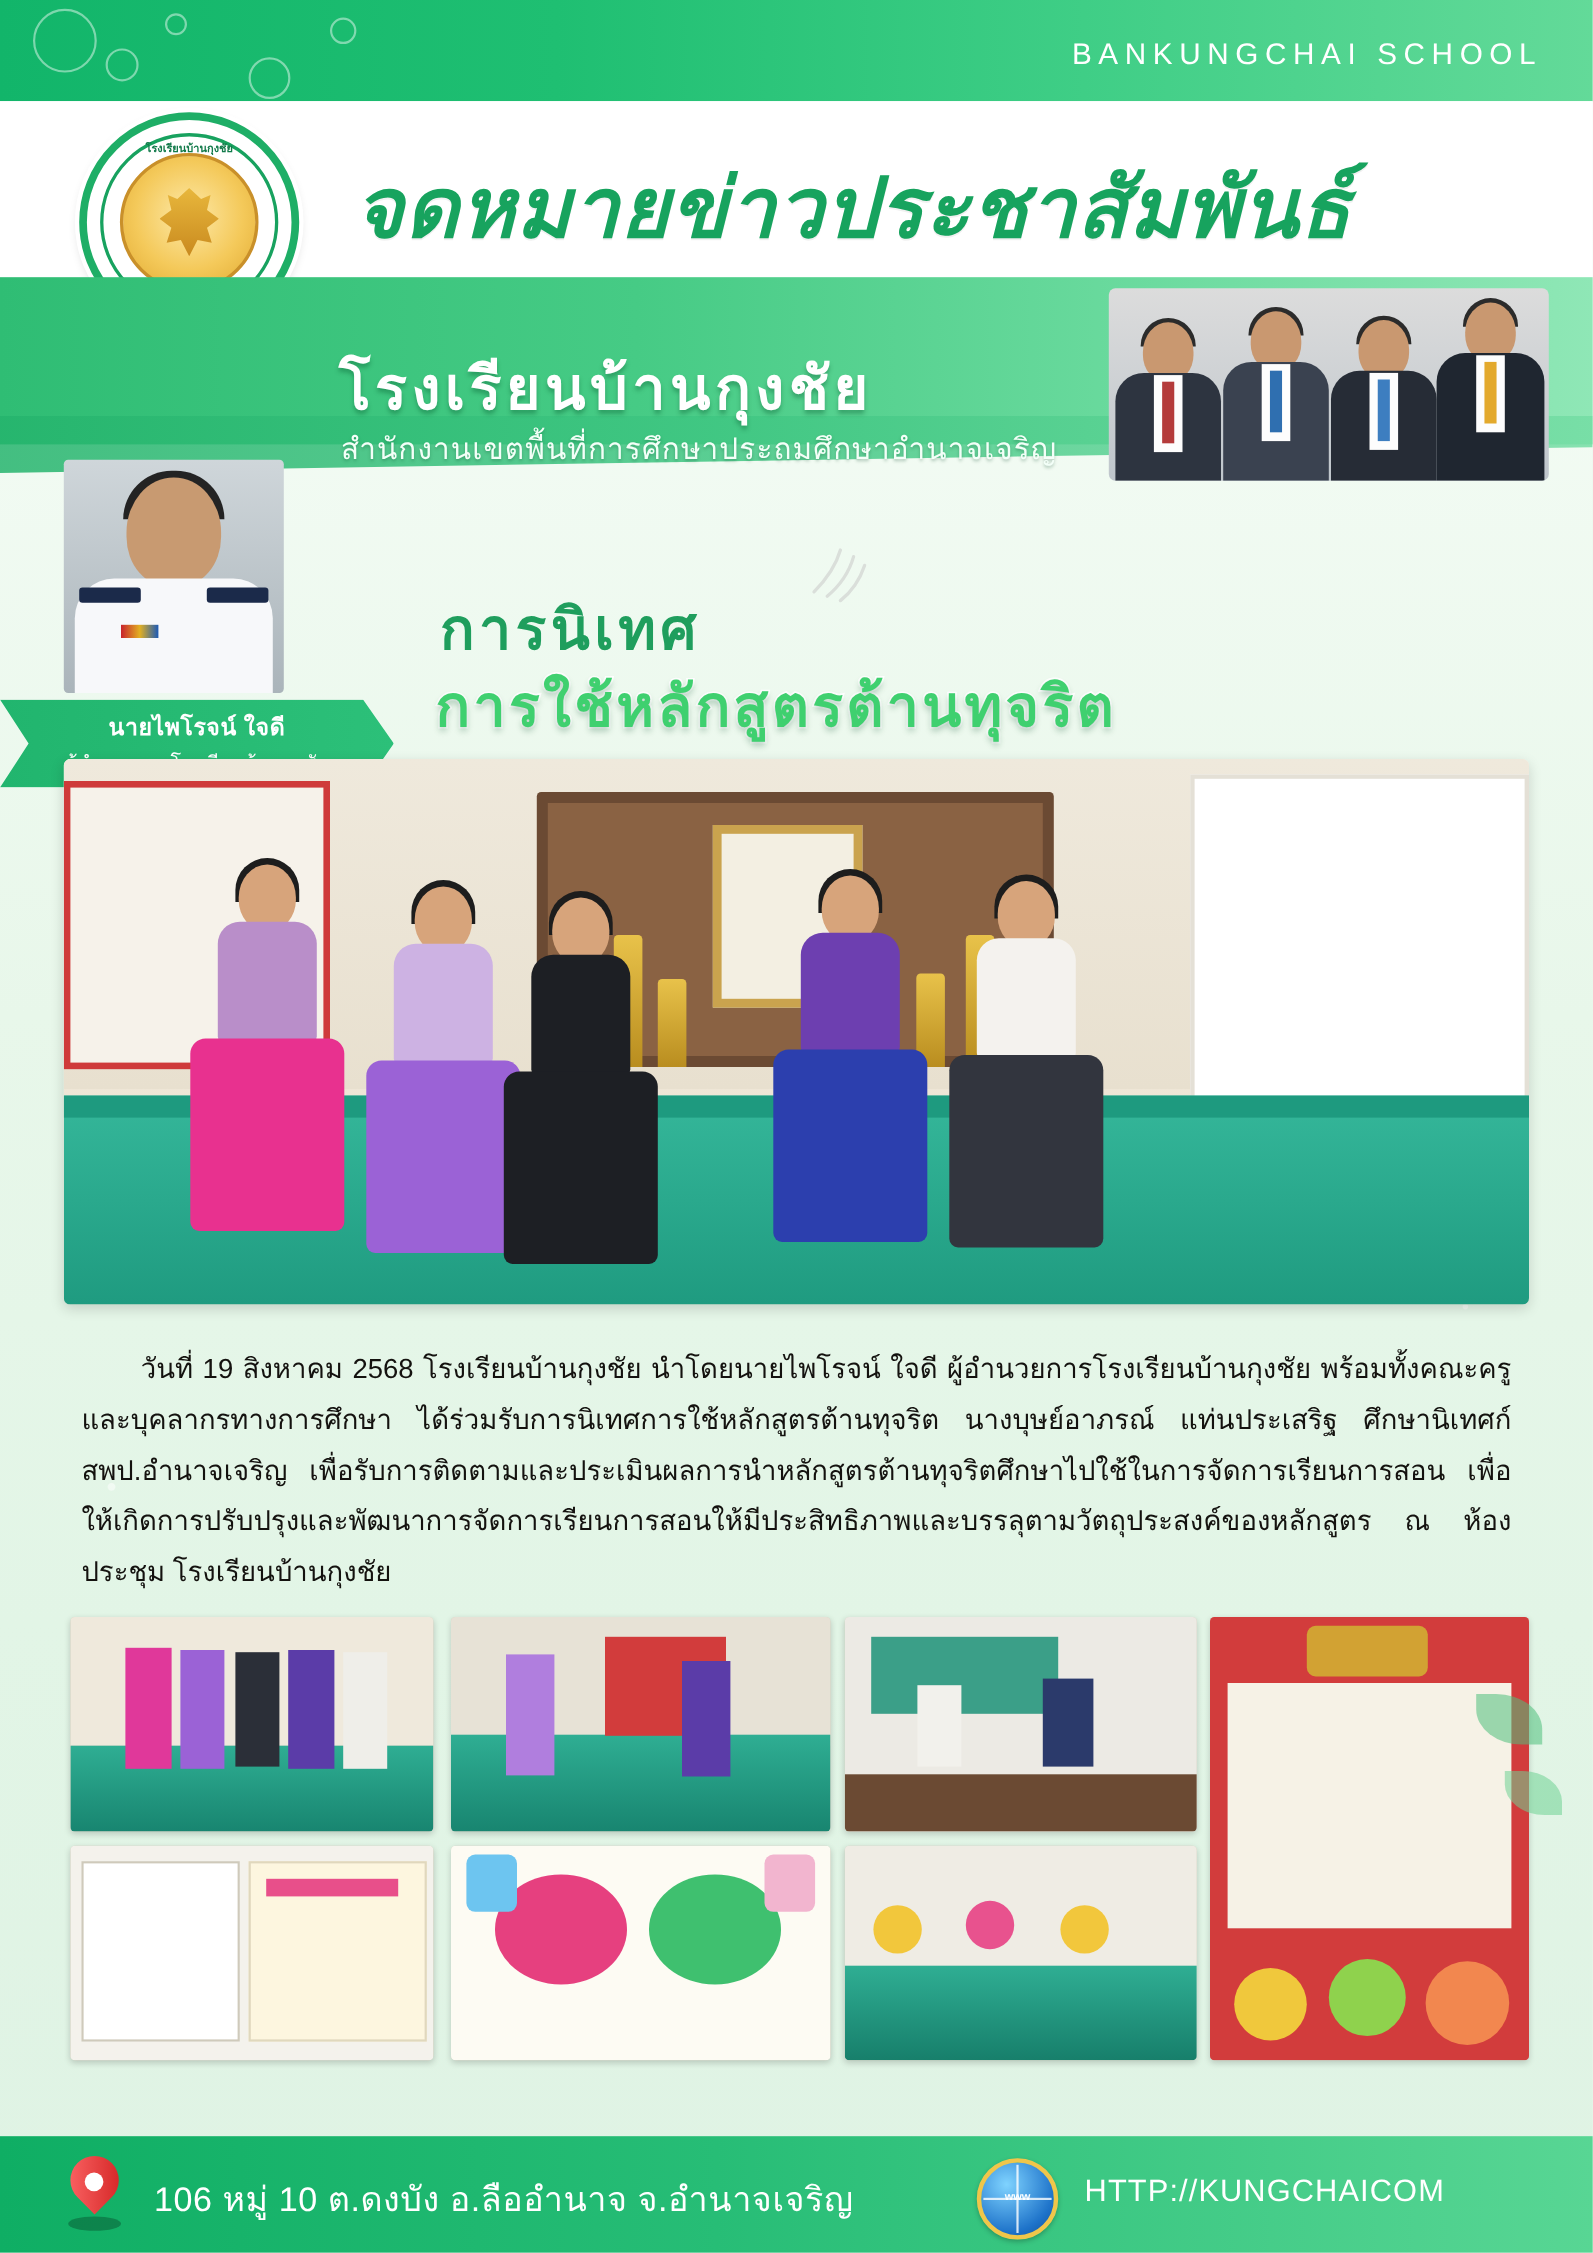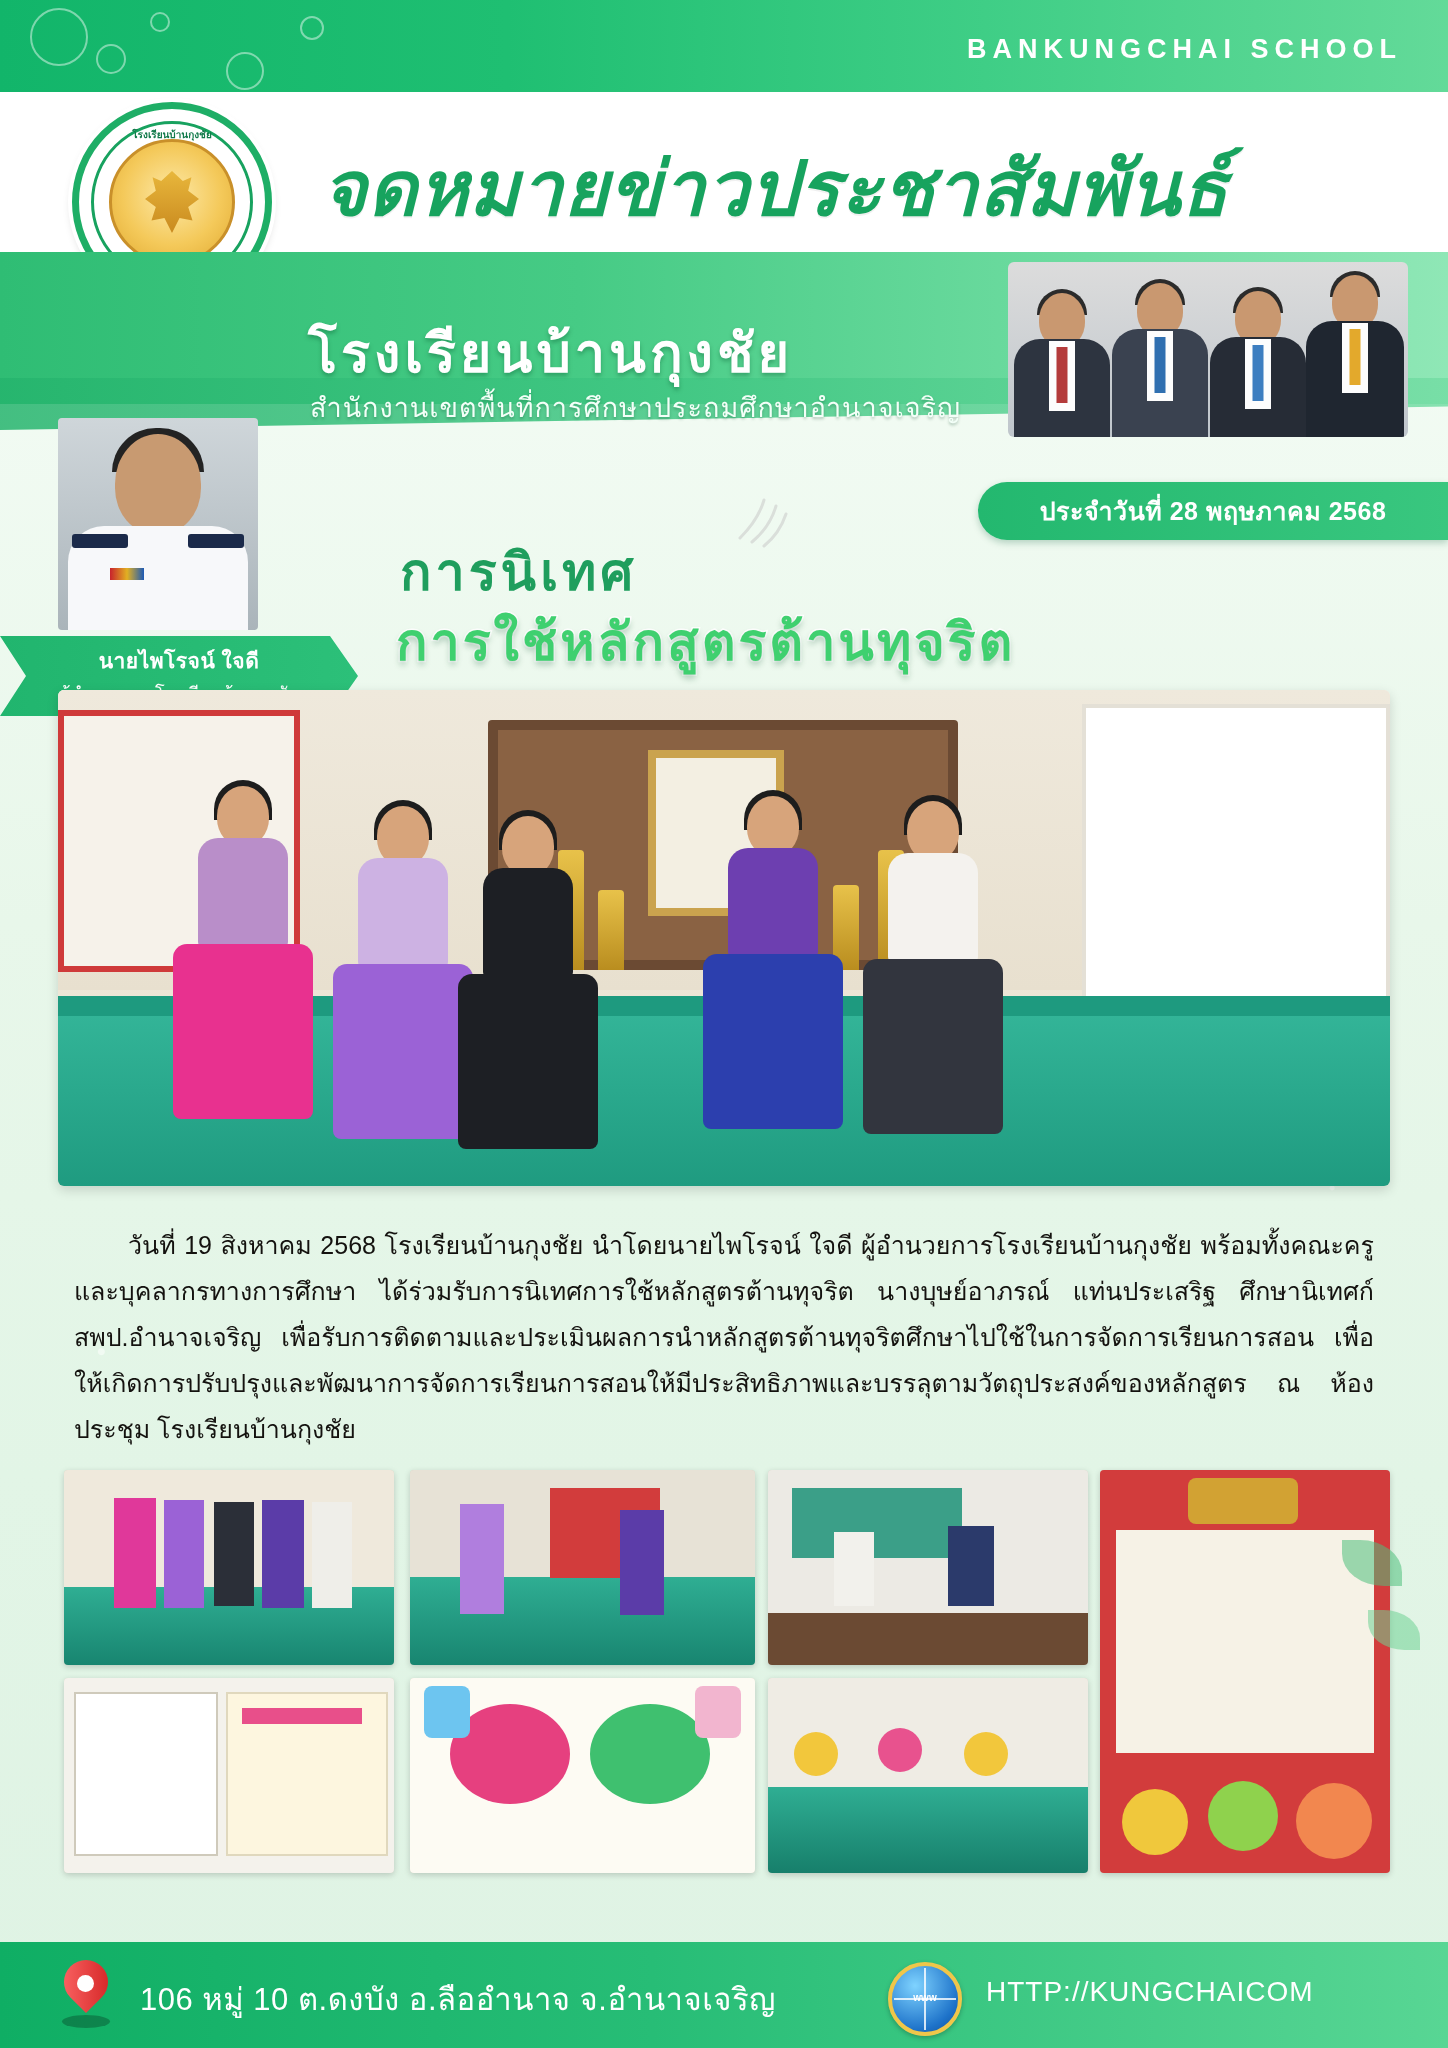--- a/index.html
+++ b/index.html
@@ -20,21 +20,21 @@
 
   
   .top-banner{
     position:absolute;left:0;top:0;width:1448px;height:92px;
     background:linear-gradient(90deg,#12b56a 0%,#1fbf72 35%,#3fce86 68%,#63da99 100%);
   }
   .top-banner .bubbles{position:absolute;inset:0;overflow:hidden;}
   .bub{position:absolute;border-radius:50%;border:2px solid rgba(255,255,255,.45);}
   .school-en{
     position:absolute;right:46px;top:34px;
-    color:#ffffff;font-size:27px;font-weight:bold;letter-spacing:6px;
+    color:#ffffff;font-size:27px;font-weight:normal;letter-spacing:6px;
   }
   .white-band{
     position:absolute;left:0;top:92px;width:1448px;height:160px;background:#ffffff;
   }
   .head-title{
     position:absolute;left:322px;top:128px;
     font-size:76px;font-weight:bold;color:#17a35e;
     letter-spacing:1px;
     text-shadow:0 2px 0 rgba(0,0,0,.06);
     font-style:italic;
@@ -296,21 +296,20 @@
     </div>
     <div class="exec" style="left:298px;width:98px;height:168px;">
       <div class="hair"></div>
         <div class="head"></div>
         <div class="body" style="background:#1f2630;"></div>
       <div class="shirt"></div>
         <div class="tie" style="background:#e3a92c;"></div>
     </div>
   </div>
 
-  <div class="date-pill">ประจำวันที่ 28 พฤษภาคม 2568</div>
 
   <div class="dir-photo">
     <div class="hair"></div>
     <div class="head"></div>
     <div class="uniform"></div>
     <div class="epaulette l"></div>
     <div class="epaulette r"></div>
     <div class="medal"></div>
   </div>
 

